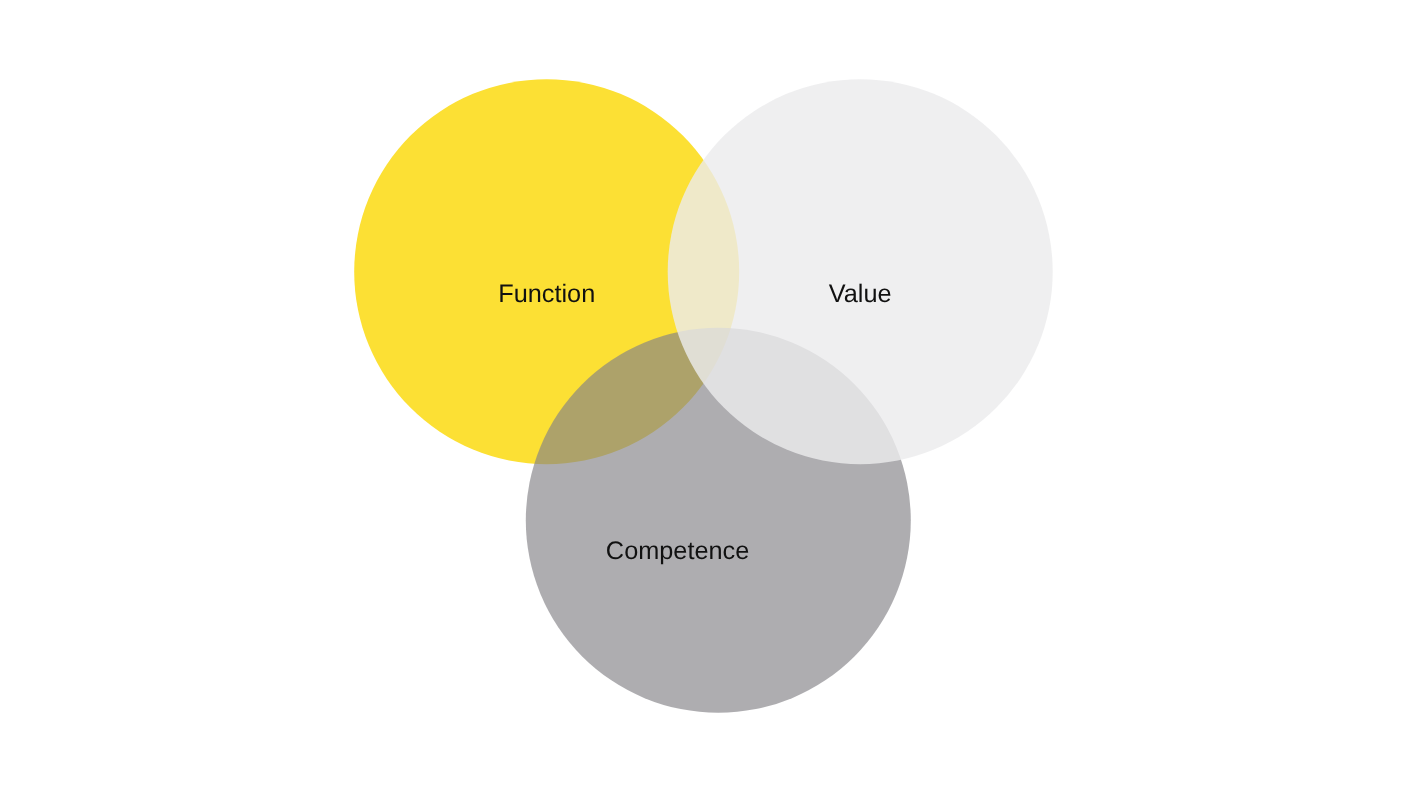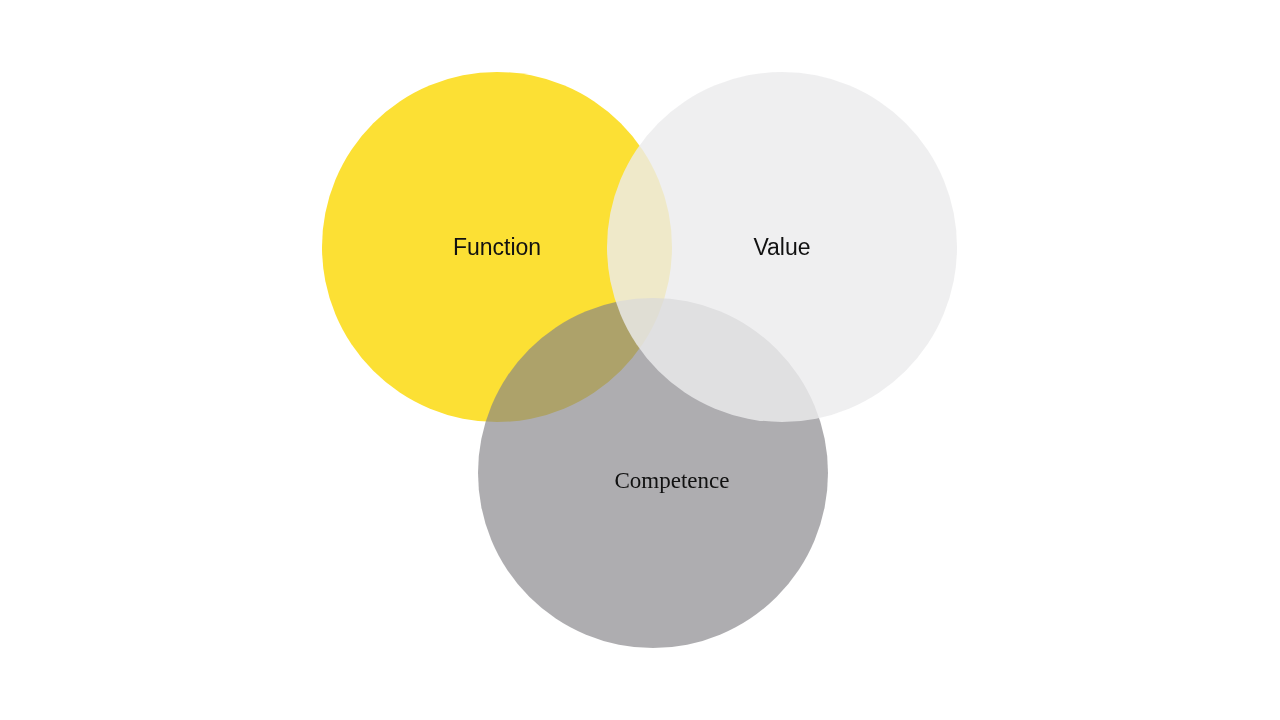--- a/index.html
+++ b/index.html
@@ -1,23 +1,23 @@
 <!DOCTYPE html>
 <html><head>
 <meta charset="utf-8">
 <style>
   html, body { margin: 0; padding: 0; background: #ffffff; }
   body { width: 1280px; height: 720px; position: relative; overflow: hidden; font-family: "Liberation Sans", "DejaVu Sans", sans-serif; }
   .circle { position: absolute; width: 350px; height: 350px; border-radius: 50%; }
-  .label { position: absolute; font-size: 23px; color: #111111; transform: translate(-50%, -50%); white-space: nowrap; }
+  .label { position: absolute; font-size: 23px; color: #111111; transform: translate(-50%, -50%); white-space: nowrap; margin-top: 20px; }
 </style>
 </head>
 <body>
 
 <div>
   <div class="circle" style="left:322px; top:72px; background:#FCE034;"></div>
   <div class="circle" style="left:478px; top:298px; background:#838286; opacity:0.655;"></div>
   <div class="circle" style="left:607px; top:72px; background:#EBEBEC; opacity:0.81;"></div>
 
   <div class="label" style="left:497px; top:247px;">Function</div>
   <div class="label" style="left:782px; top:247px;text-align:center;">Value</div>
-  <div class="label" style="left:672px; top:481px;font-family:Liberation Serif, serif;">Competence</div>
+  <div class="label" style="left:616px; top:481px;">Competence</div>
 </div>
 
 </body></html>

